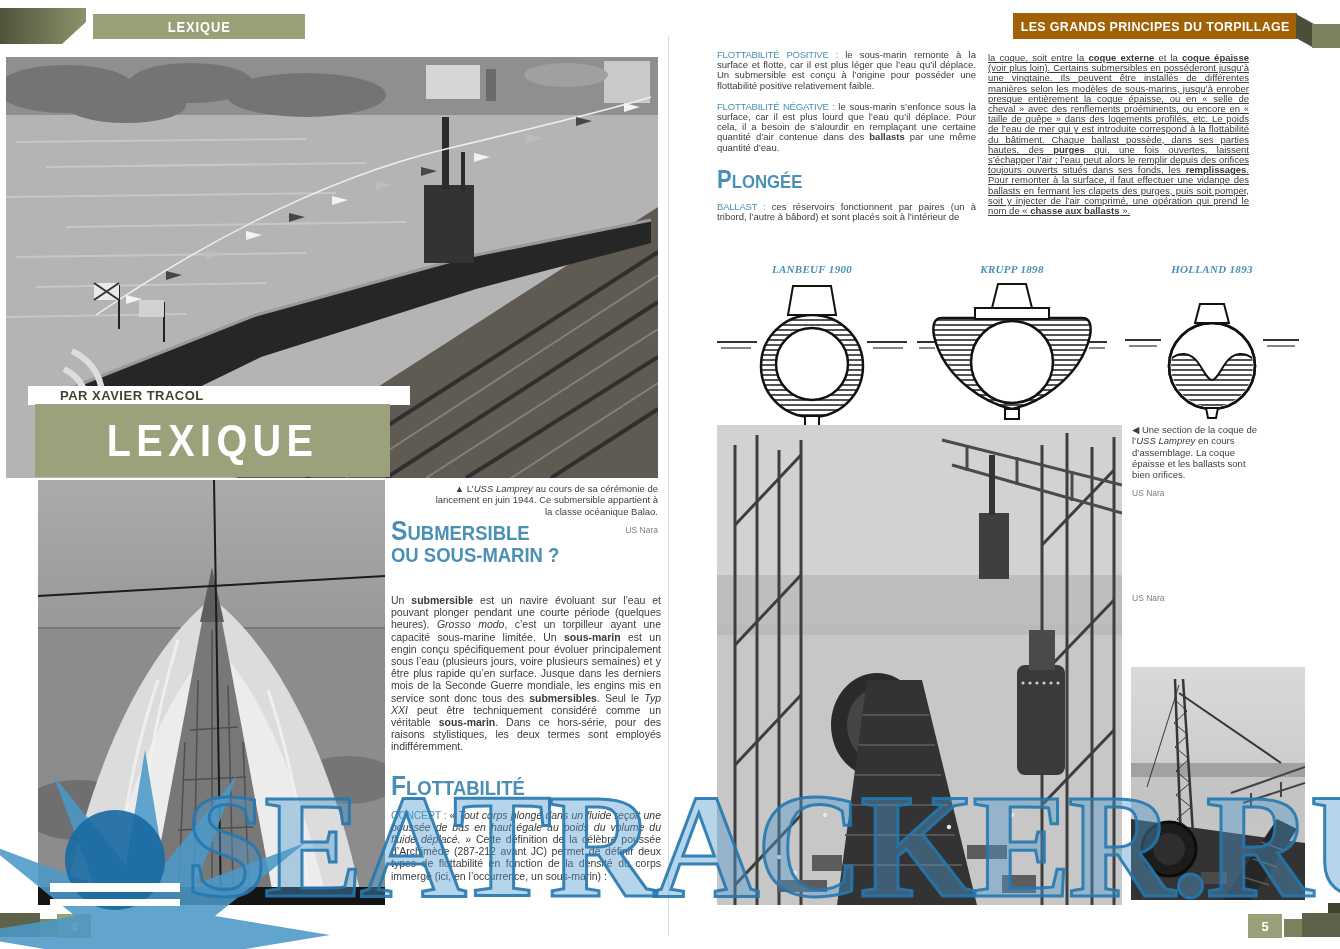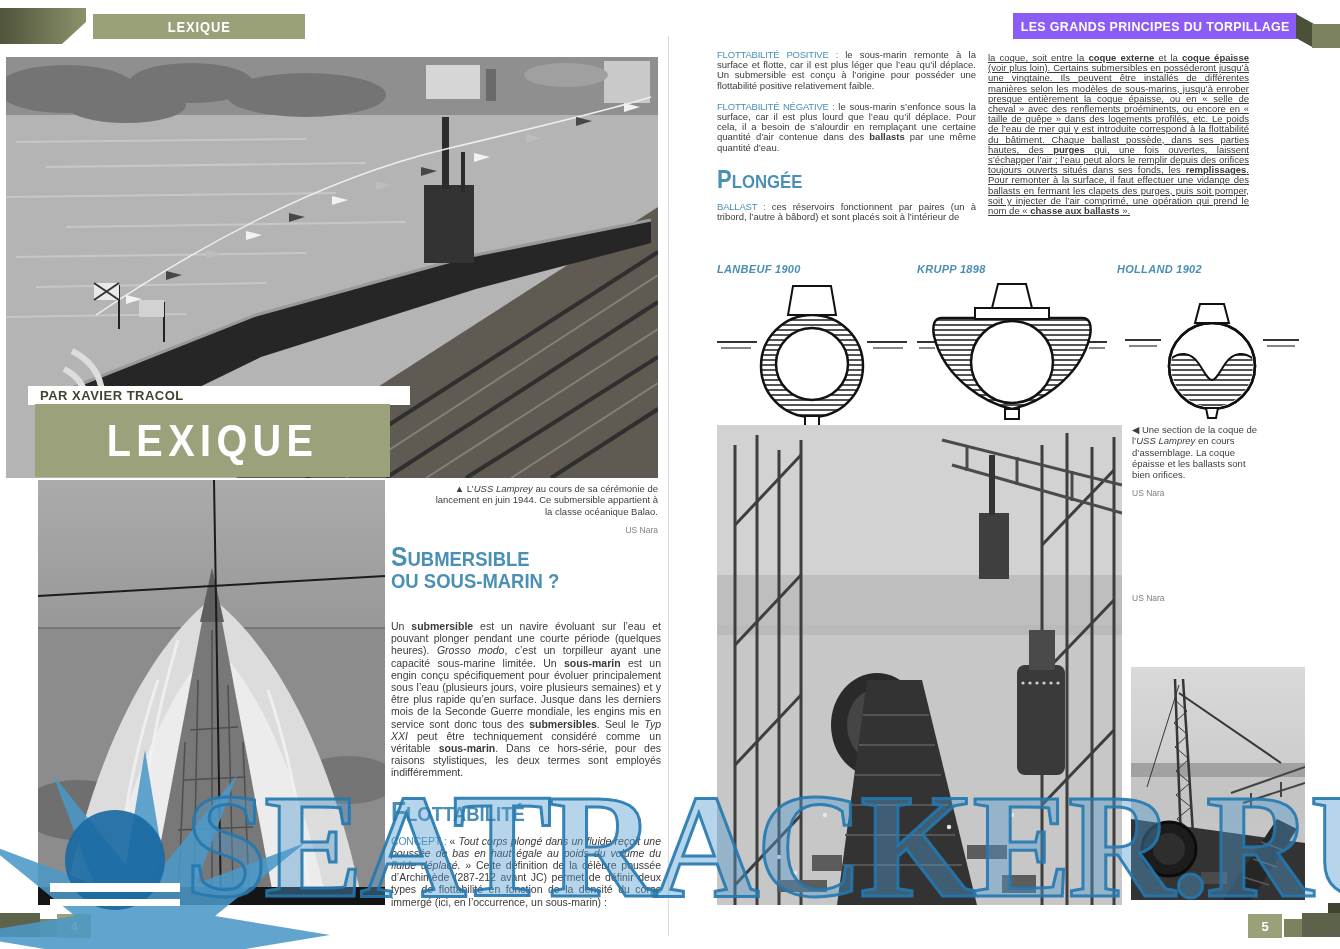--- a/index.html
+++ b/index.html
@@ -6,59 +6,59 @@
   .spread{
     position:relative;width:1340px;height:949px;background:#ffffff;
     overflow:hidden;font-family:"Liberation Sans",sans-serif;color:#3a3a3a;
   }
   .abs{position:absolute;}
   svg{display:block;}
 
   
   .tab{display:flex;align-items:center;justify-content:center;color:#fff;font-weight:bold;}
   .tab-left{left:93px;top:14px;width:212px;height:25px;background:#9aa077;font-size:14px;letter-spacing:1px;}
-  .tab-right{left:1013px;top:13px;width:284px;height:26px;background:#8b5cf6;font-size:13.5px;letter-spacing:.4px;}
+  .tab-right{left:1013px;top:13px;width:284px;height:26px;background:#a16207;font-size:13.5px;letter-spacing:.4px;}
   .cond{display:inline-block;transform:scaleX(.92);transform-origin:50% 50%;white-space:nowrap;}
 
   
   .author{left:28px;top:386px;width:382px;height:19px;background:#fff;display:flex;align-items:center;
-          padding-left:12px;box-sizing:border-box;color:#3f4430;font-weight:bold;font-size:13px;letter-spacing:.5px;z-index:3;}
+          padding-left:32px;box-sizing:border-box;color:#3f4430;font-weight:bold;font-size:13px;letter-spacing:.5px;z-index:3;}
   .title-box{left:35px;top:404px;width:355px;height:73px;background:#9aa17b;display:flex;align-items:center;justify-content:center;z-index:3;}
   .title-text{color:#fff;font-weight:bold;font-size:44px;letter-spacing:6px;display:inline-block;transform:scaleX(.9);}
 
   
   .body{font-size:10.5px;line-height:12.2px;text-align:justify;margin:0;color:#3a3a3a;}
   .rp{font-size:9.5px;line-height:10.2px;}
   .seg-b{font-weight:bold;}
   .seg-i{font-style:italic;}
   .seg-term{color:#4a8fb5;font-weight:normal;letter-spacing:-.2px;}
   .hd{color:#4a8fb5;font-weight:bold;font-size:21px;line-height:22px;margin:0;
       transform:scaleX(.88);transform-origin:0 50%;letter-spacing:0;}
   .hd-line{display:block;}
   .initial::first-letter{font-size:28px;}
-  .leftcol{left:391px;top:546px;width:270px;}
+  .leftcol{left:391px;top:520px;width:270px;}
   .leftcol .body{margin-top:28px;}
   .hd2{margin-top:22px;font-size:21px;}
   .colA{left:717px;top:50px;width:259px;}
   .colA p{margin:0 0 11px 0;}
   .colB{left:988px;top:53px;width:261px;text-decoration:underline;}
   .hd-plongee{font-size:19px;line-height:20px;margin:16px 0 10px 0;}
   .hd-plongee::first-letter{font-size:25px;}
 
   
   .caption{font-size:9.5px;line-height:11.3px;color:#3d3d3d;}
   .credit{font-size:8.5px;color:#808080;margin-top:8px;}
   .cap-launch{left:432px;top:483px;width:226px;text-align:right;}
   .cap1{left:1132px;top:424px;width:128px;}
   .cap2{left:1132px;top:585px;width:128px;}
 
   
   .diagrams{left:717px;top:263px;width:590px;display:flex;justify-content:space-between;}
   .diag{width:190px;margin:0;}
-  .diag-label{color:#4a8fb5;font-style:italic;font-weight:bold;font-size:11px;margin-bottom:3px;letter-spacing:.3px;}
+  .diag-label{color:#4a8fb5;font-style:italic;font-weight:bold;font-size:11px;text-align:center;margin-bottom:3px;letter-spacing:.3px;font-family:Liberation Serif, serif;}
 
   
   .pagenum{width:34px;height:24px;background:#9aa077;color:#fff;font-weight:bold;font-size:13px;
            display:flex;align-items:center;justify-content:center;}
   .pn-left{left:57px;top:914px;}
   .pn-right{left:1248px;top:914px;}
 
   .fold{left:668px;top:36px;width:1px;height:900px;background:#cfcfcf;opacity:.8;}
 
   
@@ -300,21 +300,21 @@
         </g>
         <path d="M25,40 L165,40 Q176,40 173,58 Q166,88 138,110 Q118,126 95,131 Q72,126 52,110 Q24,88 17,58 Q14,40 25,40 Z" fill="url(#ht2)" stroke="#111" stroke-width="2.5"></path>
         <circle cx="95" cy="84" r="41" fill="#ffffff" stroke="#111" stroke-width="2.5"></circle>
         <rect x="58" y="30" width="74" height="11" fill="#ffffff" stroke="#111" stroke-width="2"></rect>
         <polygon points="81,6 109,6 115,30 75,30" fill="#ffffff" stroke="#111" stroke-width="2"></polygon>
         <rect x="88" y="131" width="14" height="10" fill="#ffffff" stroke="#111" stroke-width="2"></rect>
       </svg>
     </figure>
 
     <figure class="diag">
-      <div class="diag-label">HOLLAND 1902</div>
+      <div class="diag-label">HOLLAND 1893</div>
       <svg width="190" height="150" viewBox="0 0 190 150">
         <defs>
           <pattern id="ht3" width="6" height="5" patternUnits="userSpaceOnUse">
             <rect width="6" height="5" fill="#ffffff"></rect>
               <line x1="0" y1="2" x2="6" y2="2" stroke="#1a1a1a" stroke-width="1.5"></line>
           </pattern>
           <clipPath id="cl3">
               <circle cx="95" cy="88" r="41"></circle>
             </clipPath>
         </defs>

